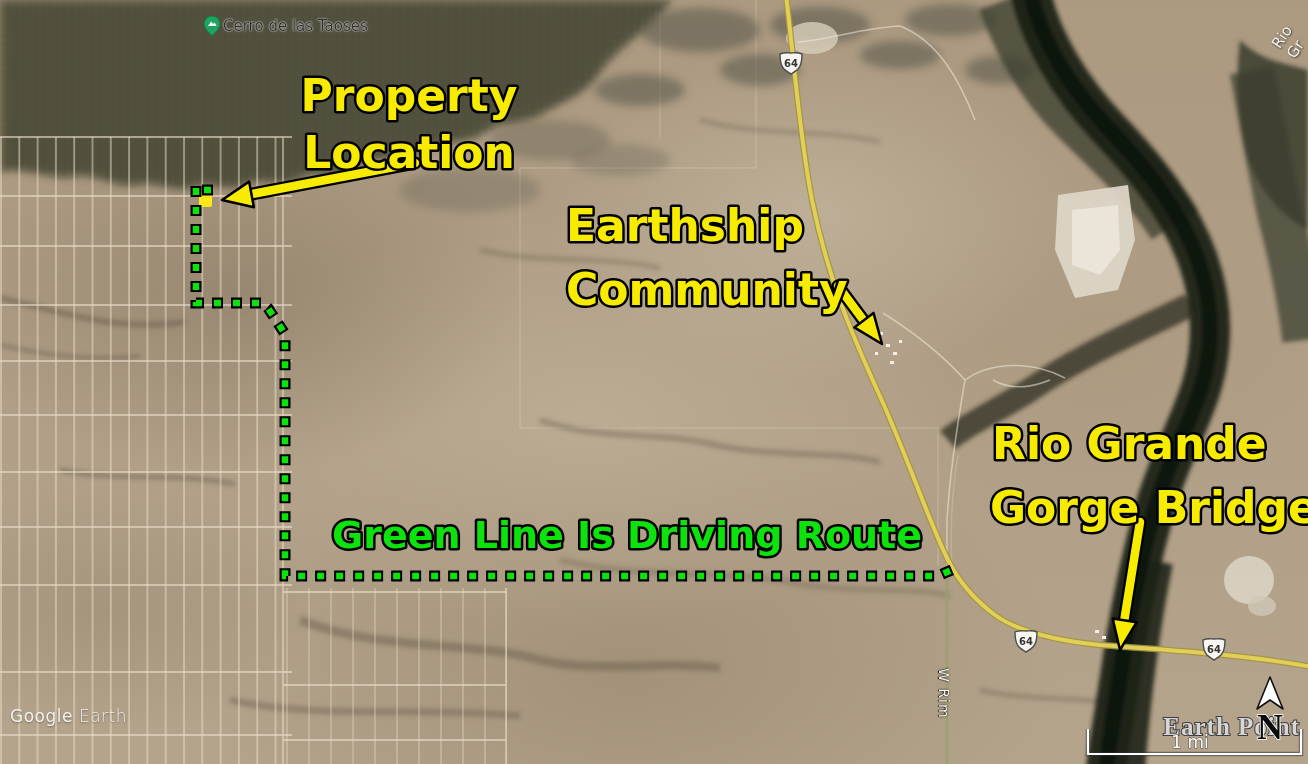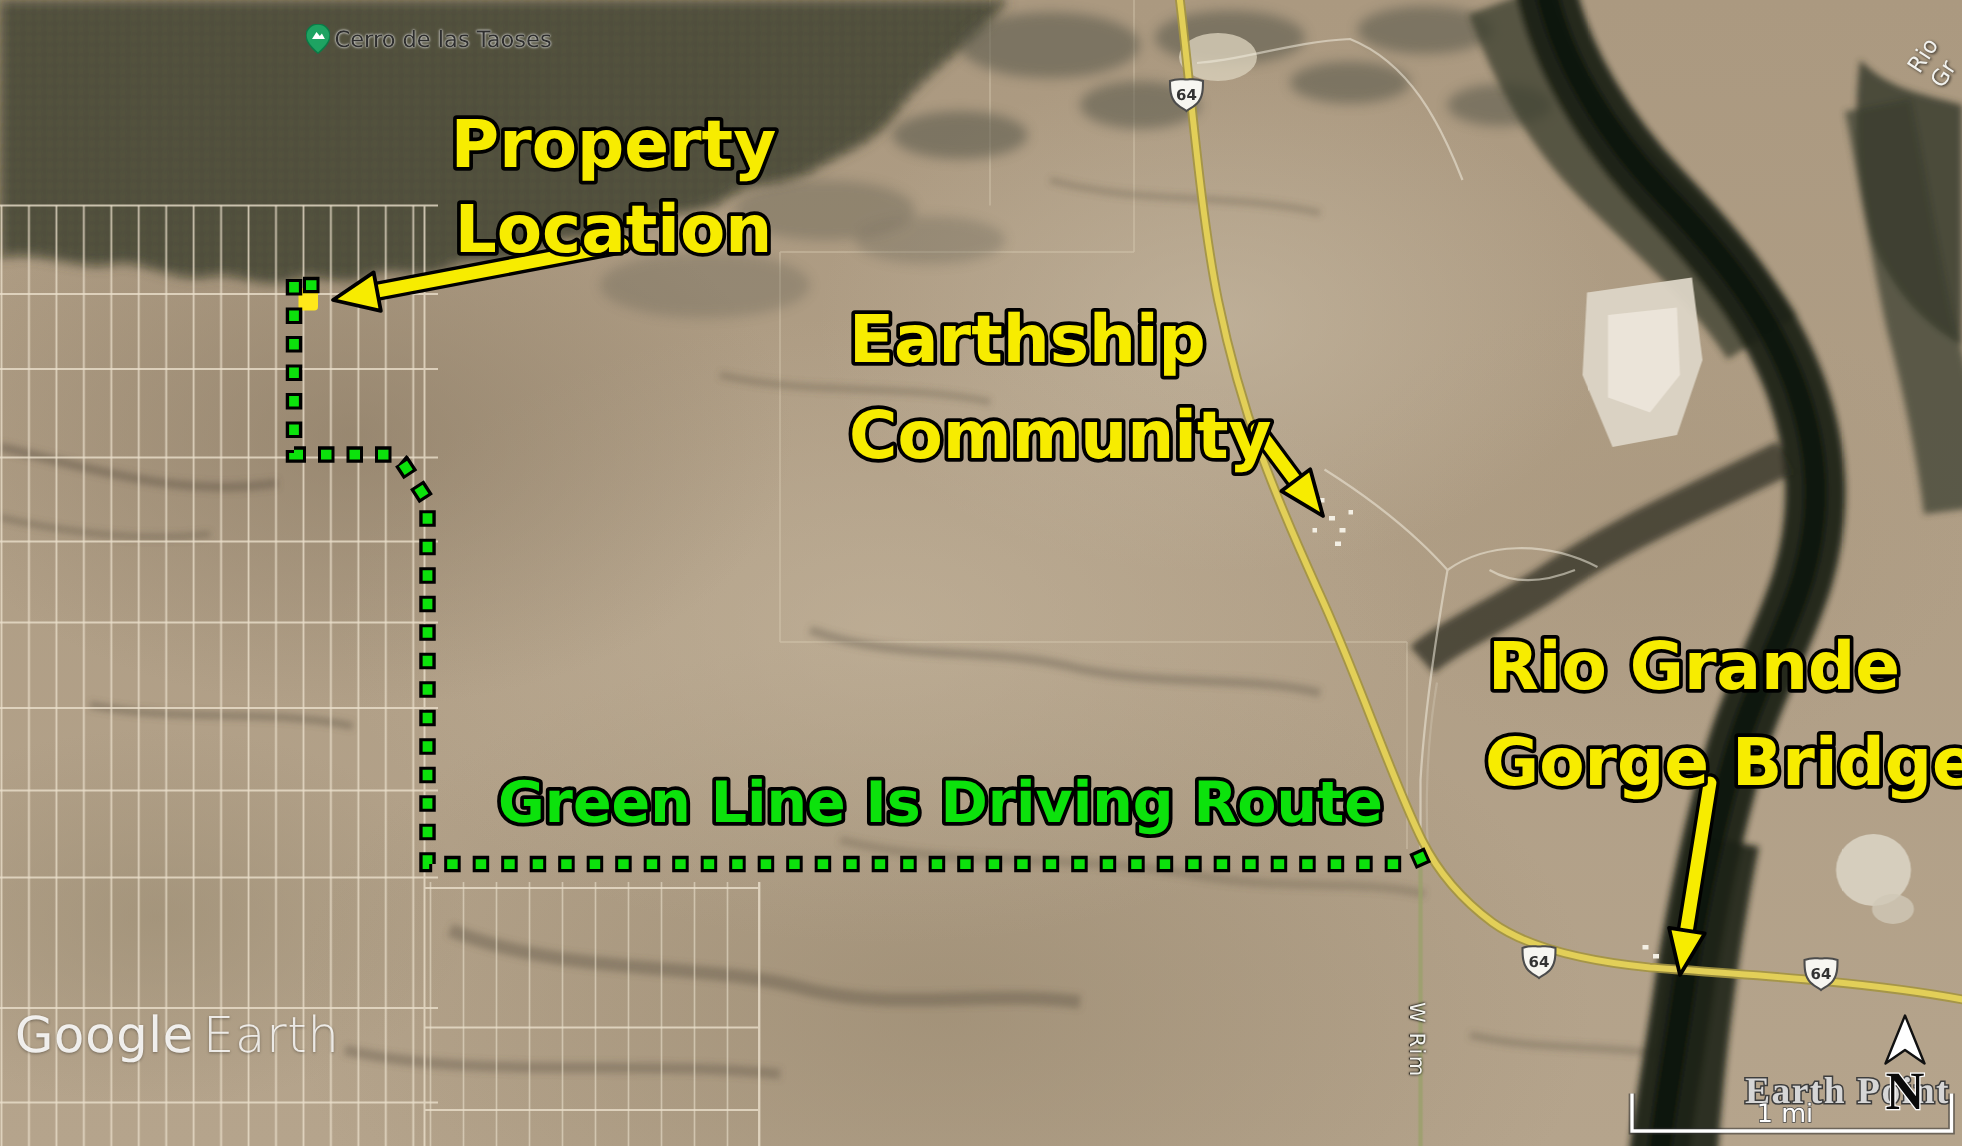--- a/index.html
+++ b/index.html
@@ -18,21 +18,21 @@
   svg.layer{position:absolute;left:0;top:0;}
   .anno{font-family:"DejaVu Sans",sans-serif;font-weight:700;}
   .poi-label{position:absolute;left:204px;top:16px;display:flex;align-items:center;gap:3px;
     color:#2e2e2e;font-size:15px;text-shadow:0 0 2px rgba(255,255,255,.8),0 0 1px rgba(255,255,255,.9);}
   .river-label{position:absolute;left:1268px;top:42px;color:#f2f2ee;font-size:15px;
     transform:rotate(-57deg);transform-origin:left top;
     text-shadow:0 1px 2px rgba(0,0,0,.8);}
   .road-label{position:absolute;left:952px;top:668px;color:#f4f4ef;font-size:14px;
     transform:rotate(90deg);transform-origin:left top;letter-spacing:1px;
     text-shadow:0 0 2px rgba(0,0,0,.9),0 1px 1px rgba(0,0,0,.9);}
-  .watermark{position:absolute;left:10px;top:670px;font-size:33px;letter-spacing:.5px;
+  .watermark{position:absolute;left:10px;top:706px;font-size:17px;letter-spacing:.5px;
     color:rgba(255,255,255,.88);text-shadow:0 1px 2px rgba(0,0,0,.35);}
   .watermark .w2{margin-left:6px;font-weight:300;color:rgba(255,255,255,.82);}
 </style>
 </head>
 <body>
 
 <div class="stage">
 
   <div class="satellite-base"></div>
 

